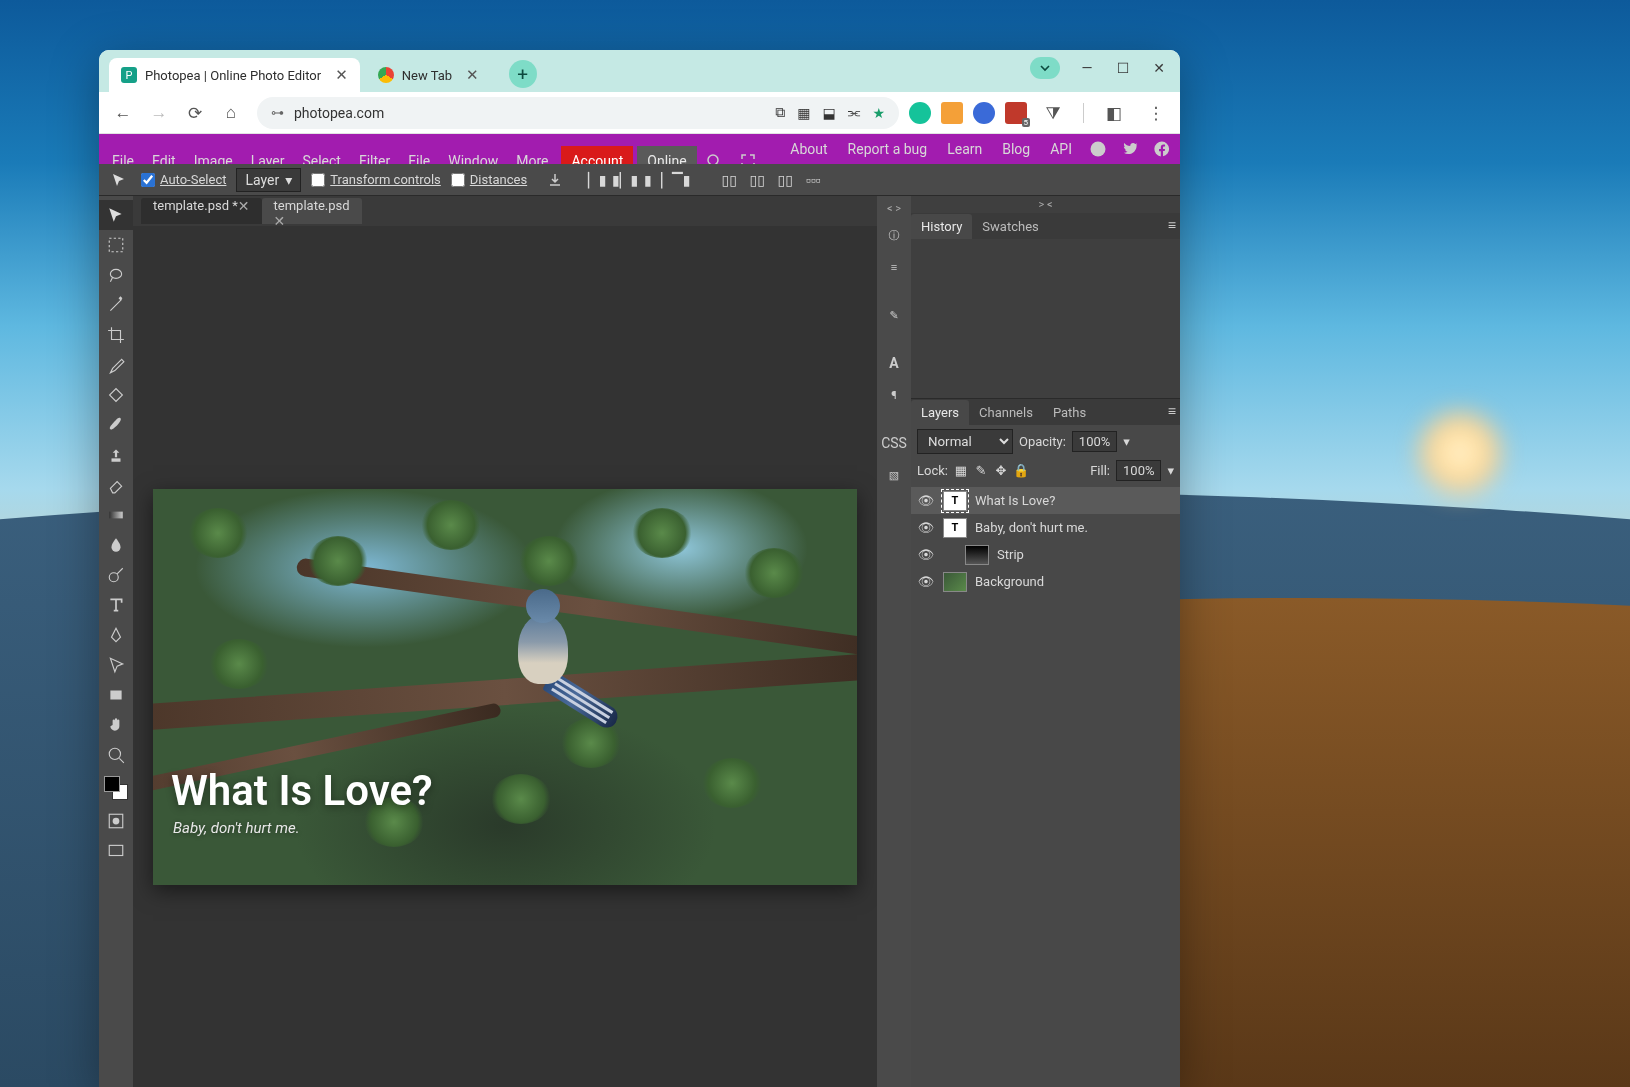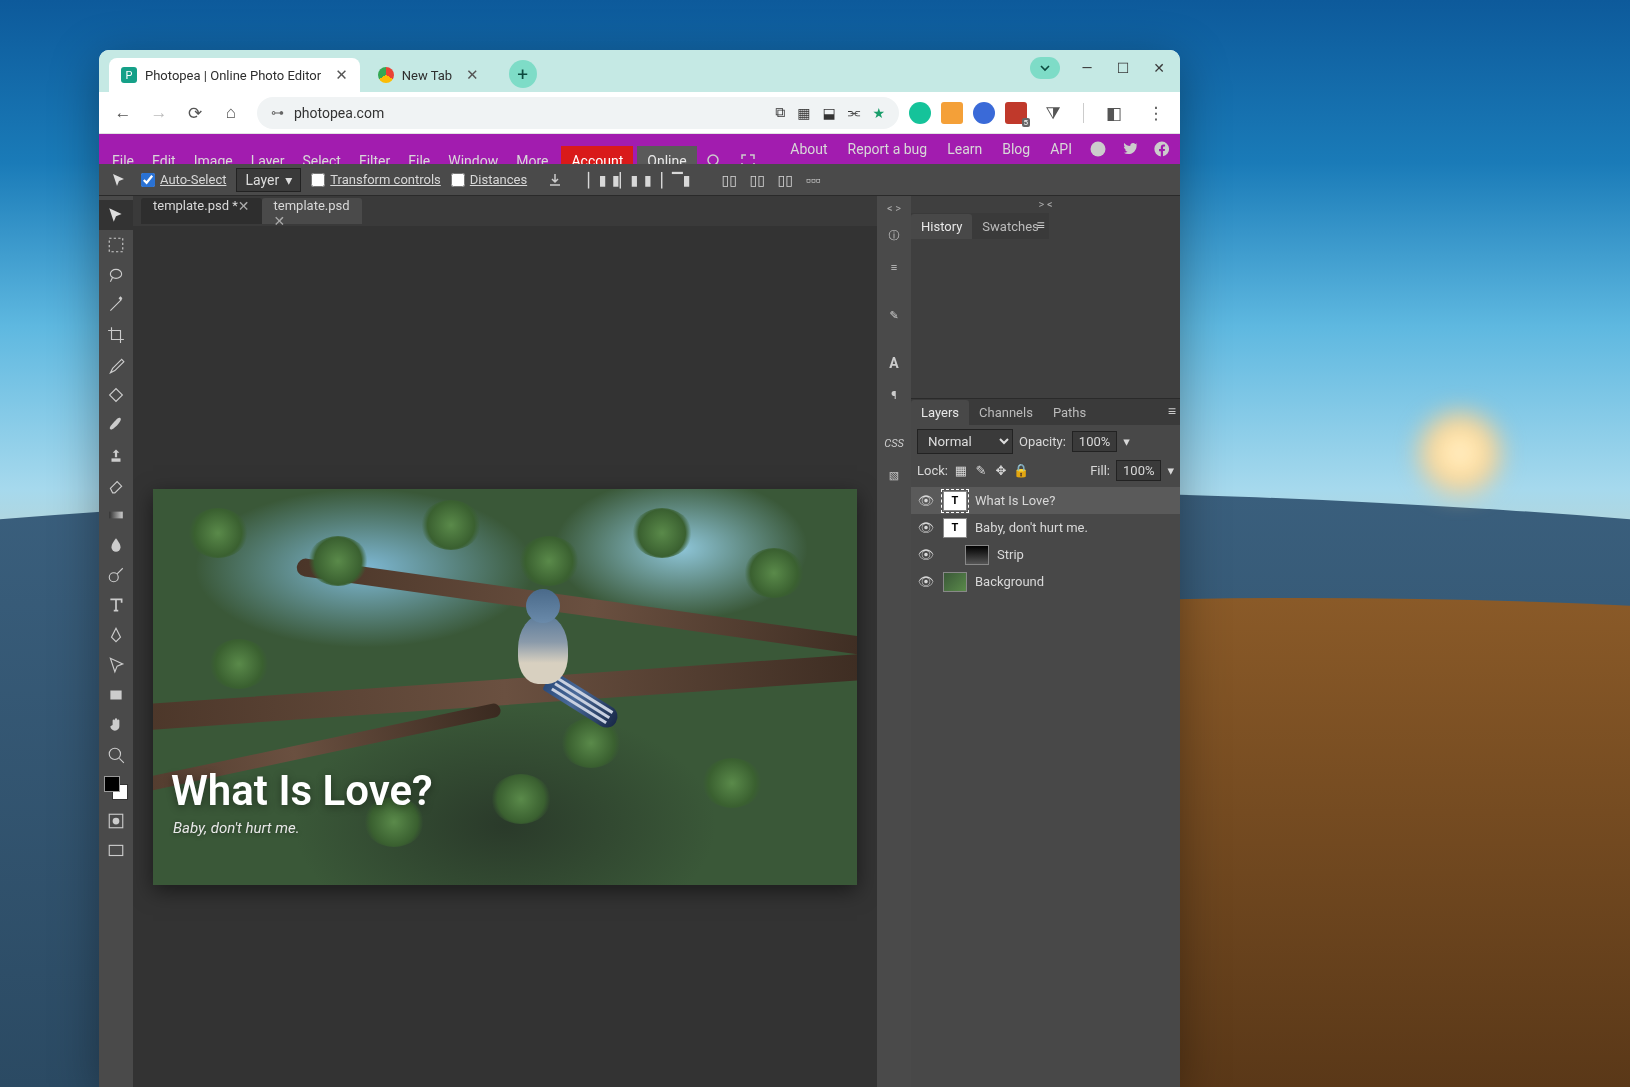--- a/index.html
+++ b/index.html
@@ -103,21 +103,21 @@
 
 
 .panels { width: 269px; background: #3f3f3f; display: flex; flex-direction: column; }
 .panel-tabs { height: 26px; background: #3a3a3a; display: flex; align-items: flex-end; position: relative; }
 .ptab { padding: 5px 10px; font-size: 13px; cursor: pointer; color: #bbb; }
 .ptab.active { background: #484848; color: #e8e8e8; border-radius: 3px 3px 0 0; }
 .panel-menu { position: absolute; right: 4px; top: 4px; cursor: pointer; color: #ccc; font-size: 14px; }
 .panel-body { background: #484848; flex: 1; }
 .history-list { padding: 0; }
 .hist-item { padding: 5px 10px; font-size: 13px; background: #3a3a3a; cursor: pointer; }
-.panel-hist { height: 186px; display: flex; flex-direction: row; border-bottom: 1px solid #2a2a2a; }
+.panel-hist { height: 186px; display: flex; flex-direction: column; border-bottom: 1px solid #2a2a2a; }
 
 .layer-opts { display: flex; align-items: center; gap: 6px; padding: 4px 6px; font-size: 13px; }
 .layer-opts select { background: #3a3a3a; border: 1px solid #222; color: #ddd; padding: 3px 6px; width: 96px; }
 .layer-opts .val { background: #3a3a3a; border: 1px solid #222; padding: 2px 6px; }
 .layer-lock { display: flex; align-items: center; gap: 6px; padding: 2px 6px 6px; font-size: 13px; }
 .layer-lock .val { background: #3a3a3a; border: 1px solid #222; padding: 2px 6px; }
 .lock-ic { width: 14px; height: 14px; display: inline-flex; align-items: center; justify-content: center; }
 
 .layers-list { }
 .layer-row { display: flex; align-items: center; height: 27px; padding: 0 6px; gap: 8px; cursor: pointer; font-size: 13px; }
@@ -449,21 +449,21 @@
       <div class="midcol">
         <div class="coltop">&lt; &gt;</div>
         <div class="mc">ⓘ</div>
         <div class="mc">≡</div>
         <div style="height:8px;"></div>
         <div class="mc">✎</div>
         <div style="height:8px;"></div>
         <div class="mc" style="font-size:14px;font-weight:bold;">A</div>
         <div class="mc">¶</div>
         <div style="height:8px;"></div>
-        <div class="mc" style="font-size:11px;font-style:italic;">CSS</div>
+        <div class="mc" style="font-size:14px;">CSS</div>
         <div class="mc">▧</div>
       </div>
 
       <div class="panels">
         <div class="coltop" style="padding:2px 0;">&gt; &lt;</div>
 
         <div class="panel-hist">
           <div class="panel-tabs">
             <div class="ptab active">History</div>
             <div class="ptab">Swatches</div>

